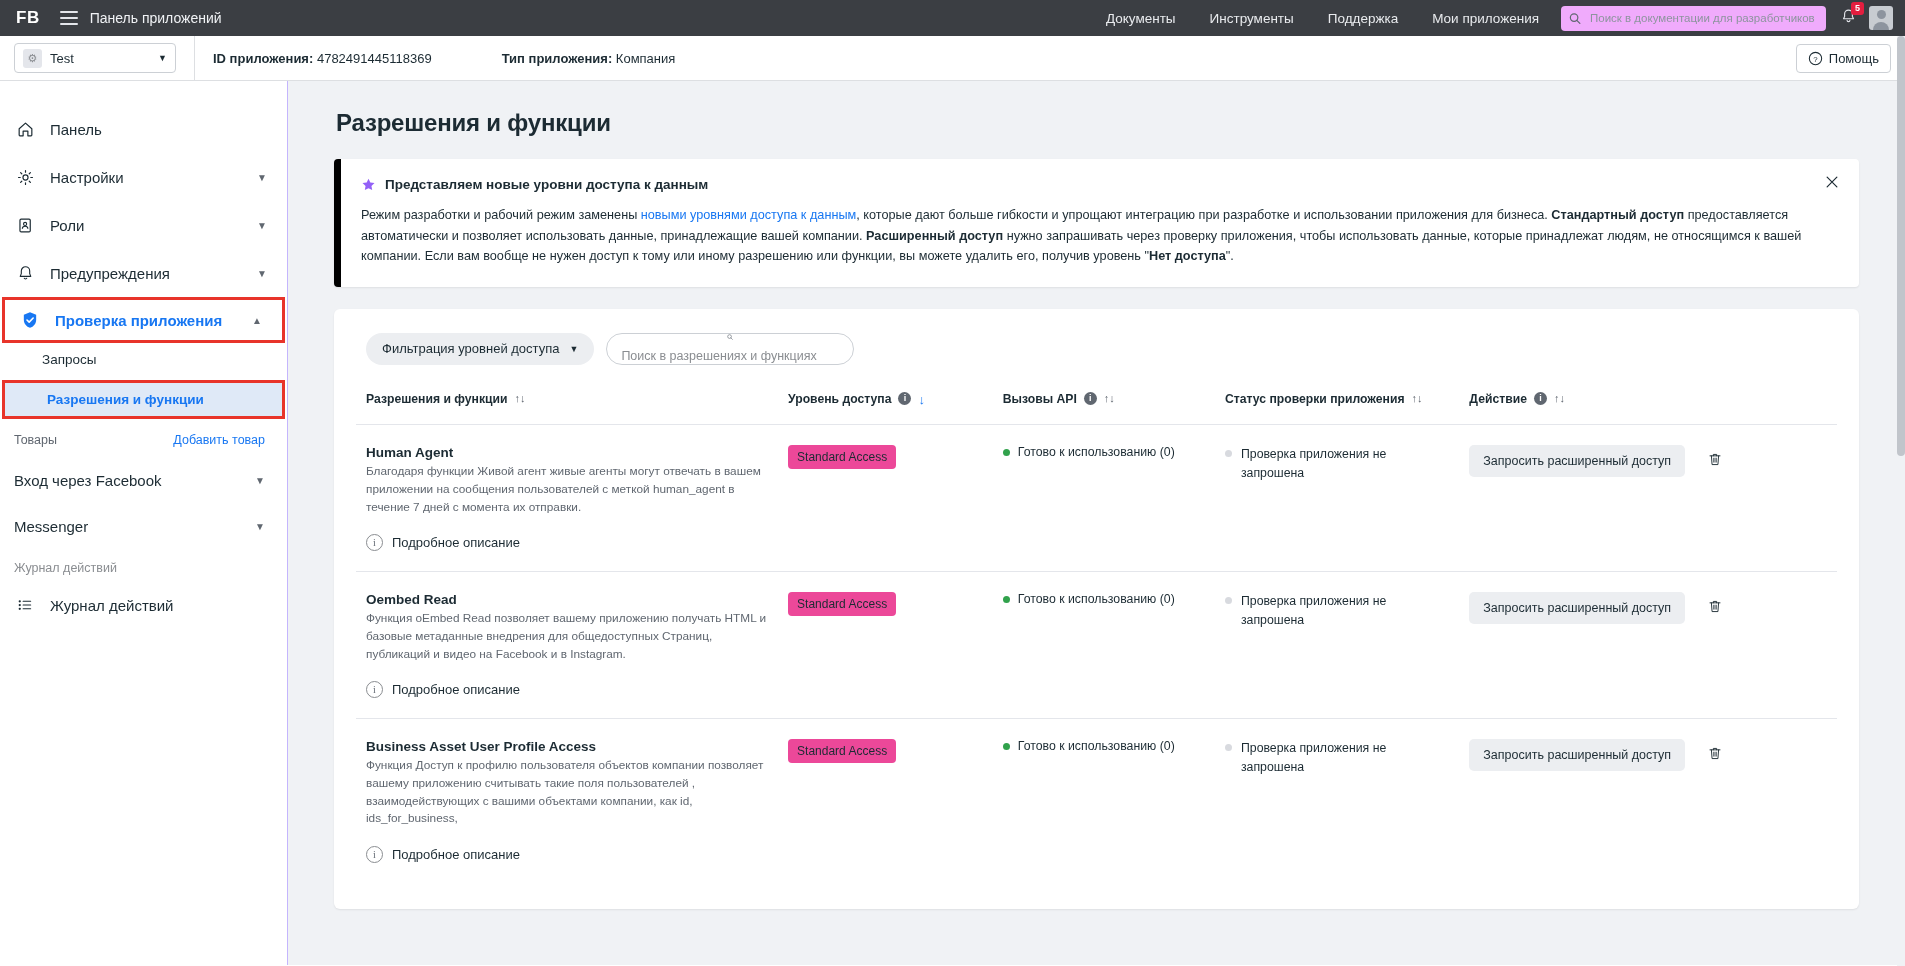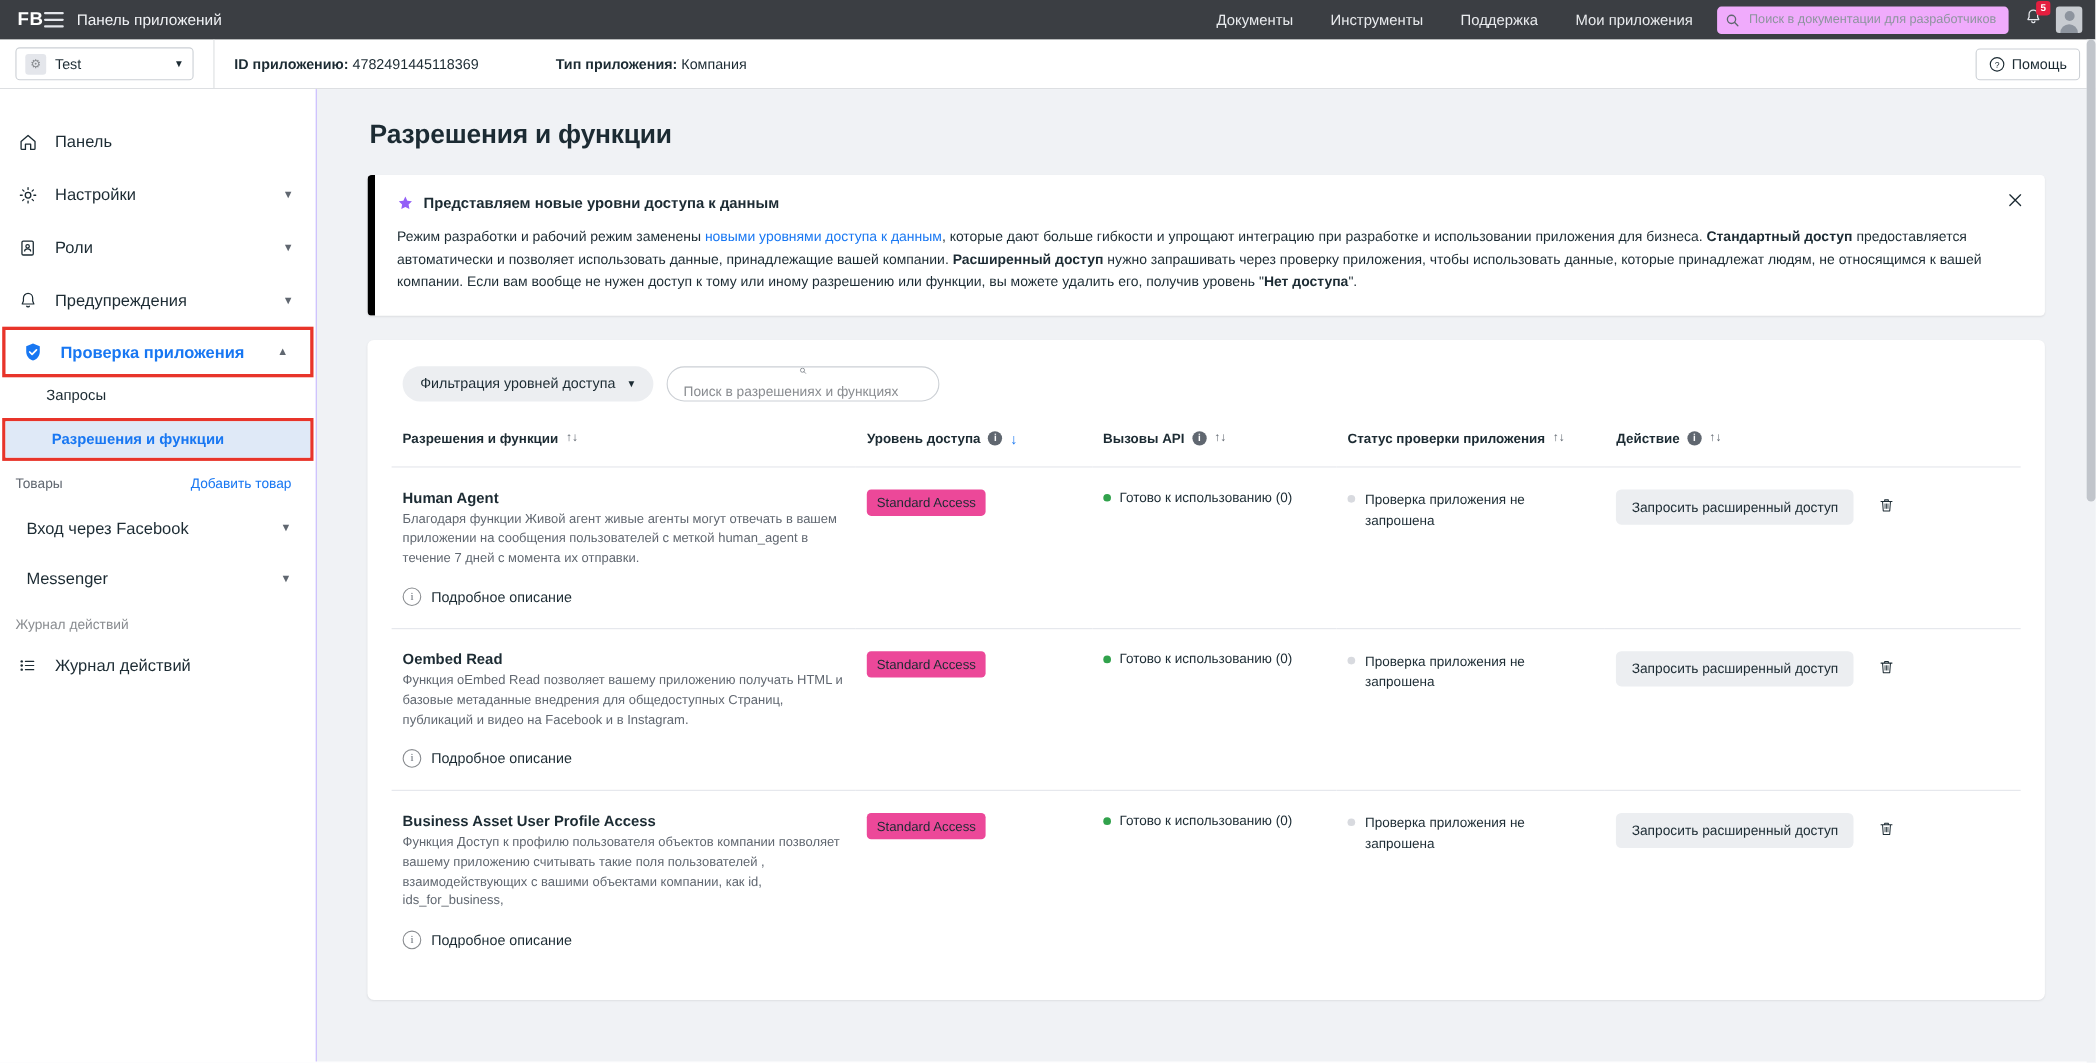--- a/index.html
+++ b/index.html
@@ -19,20 +19,21 @@
     display: flex;
     align-items: center;
     padding: 0 12px;
     color: #fff;
   }
   .fb-logo {
     font-size: 17px;
     font-weight: bold;
     letter-spacing: .5px;
     color: #ffffff;
+    margin-right: 20px;
     margin-left: 4px;
   }
   .hamburger {
     width: 18px; height: 14px;
     display: flex; flex-direction: column; justify-content: space-between;
     margin-right: 12px;
   }
   .hamburger span { display: block; height: 2px; background: #e4e6eb; border-radius: 1px; }
   .topbar-title { font-size: 14px; color: #f0f2f5; }
   .topbar-spacer { flex: 1; }
@@ -147,21 +148,21 @@
     margin: 4px 2px;
   }
   .sec-head {
     display: flex; align-items: center;
     padding: 10px 22px 10px 14px;
     font-size: 12.5px; color: #606770;
   }
   .sec-head a { margin-left: auto; color: #1877f2; text-decoration: none; font-size: 12.5px; }
   .plain-item {
     display: flex; align-items: center;
-    height: 46px; padding: 0 22px 0 24px;
+    height: 46px; padding: 0 22px 0 14px;
     font-size: 15px; color: #1c2b33; cursor: pointer;
   }
   .plain-item .chev { margin-left: auto; color: #606770; font-size: 10px; }
   .small-label { font-size: 12.5px; color: #8a8d91; padding: 12px 14px 6px 14px; }
 
   
   .main {
     flex: 1;
     background: #f0f2f5;
     overflow: hidden;
@@ -331,21 +332,21 @@
 </div>
 
 <div class="subheader">
   <div class="app-select">
     <span class="app-icon">⚙</span>
     <span>Test</span>
     <span class="caret">▼</span>
   </div>
   <div class="divider-v"></div>
   <div class="meta">
-    <b>ID приложению:</b>
+    <b>ID приложения:</b>
     <span>4782491445118369</span>
   </div>
   <div class="meta">
     <b>Тип приложения:</b>
     <span>Компания</span>
   </div>
   <button class="help-btn">
     <svg width="15" height="15" viewBox="0 0 20 20">
       <circle cx="10" cy="10" r="8.2" fill="none" stroke="#1c2b33" stroke-width="1.4"></circle>
       <text x="10" y="14" font-size="10.5" text-anchor="middle" fill="#1c2b33" font-family="Liberation Sans, sans-serif">?</text>

